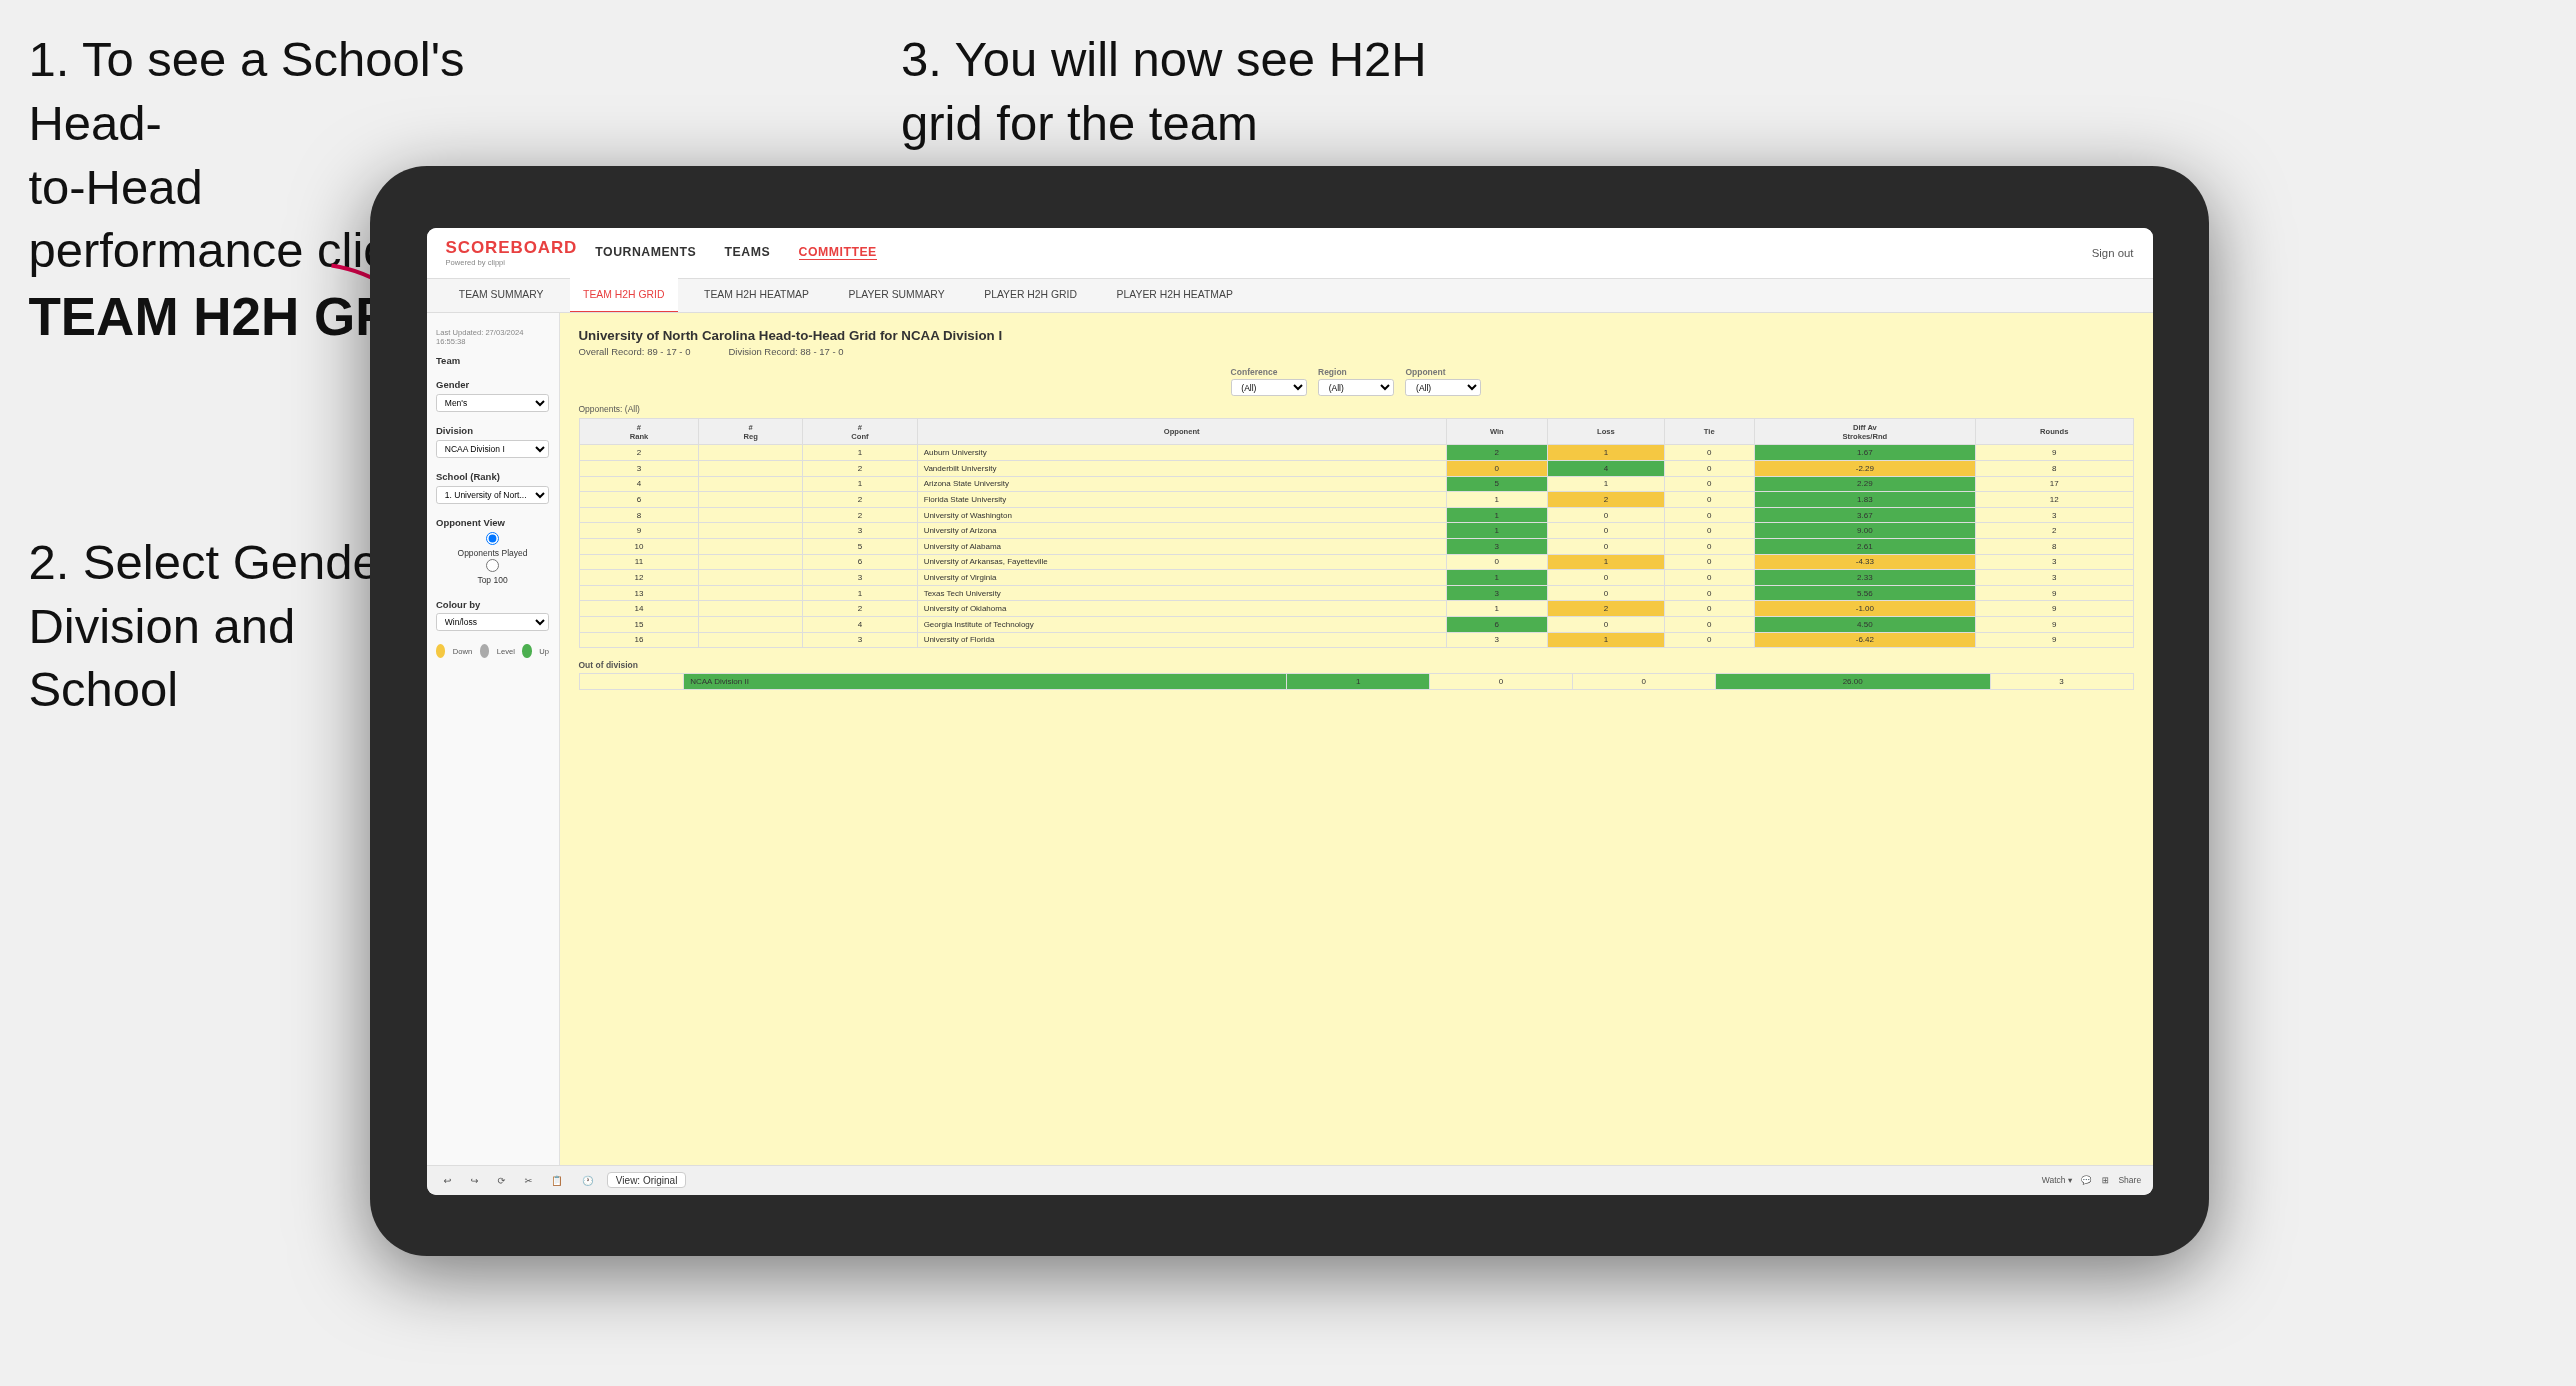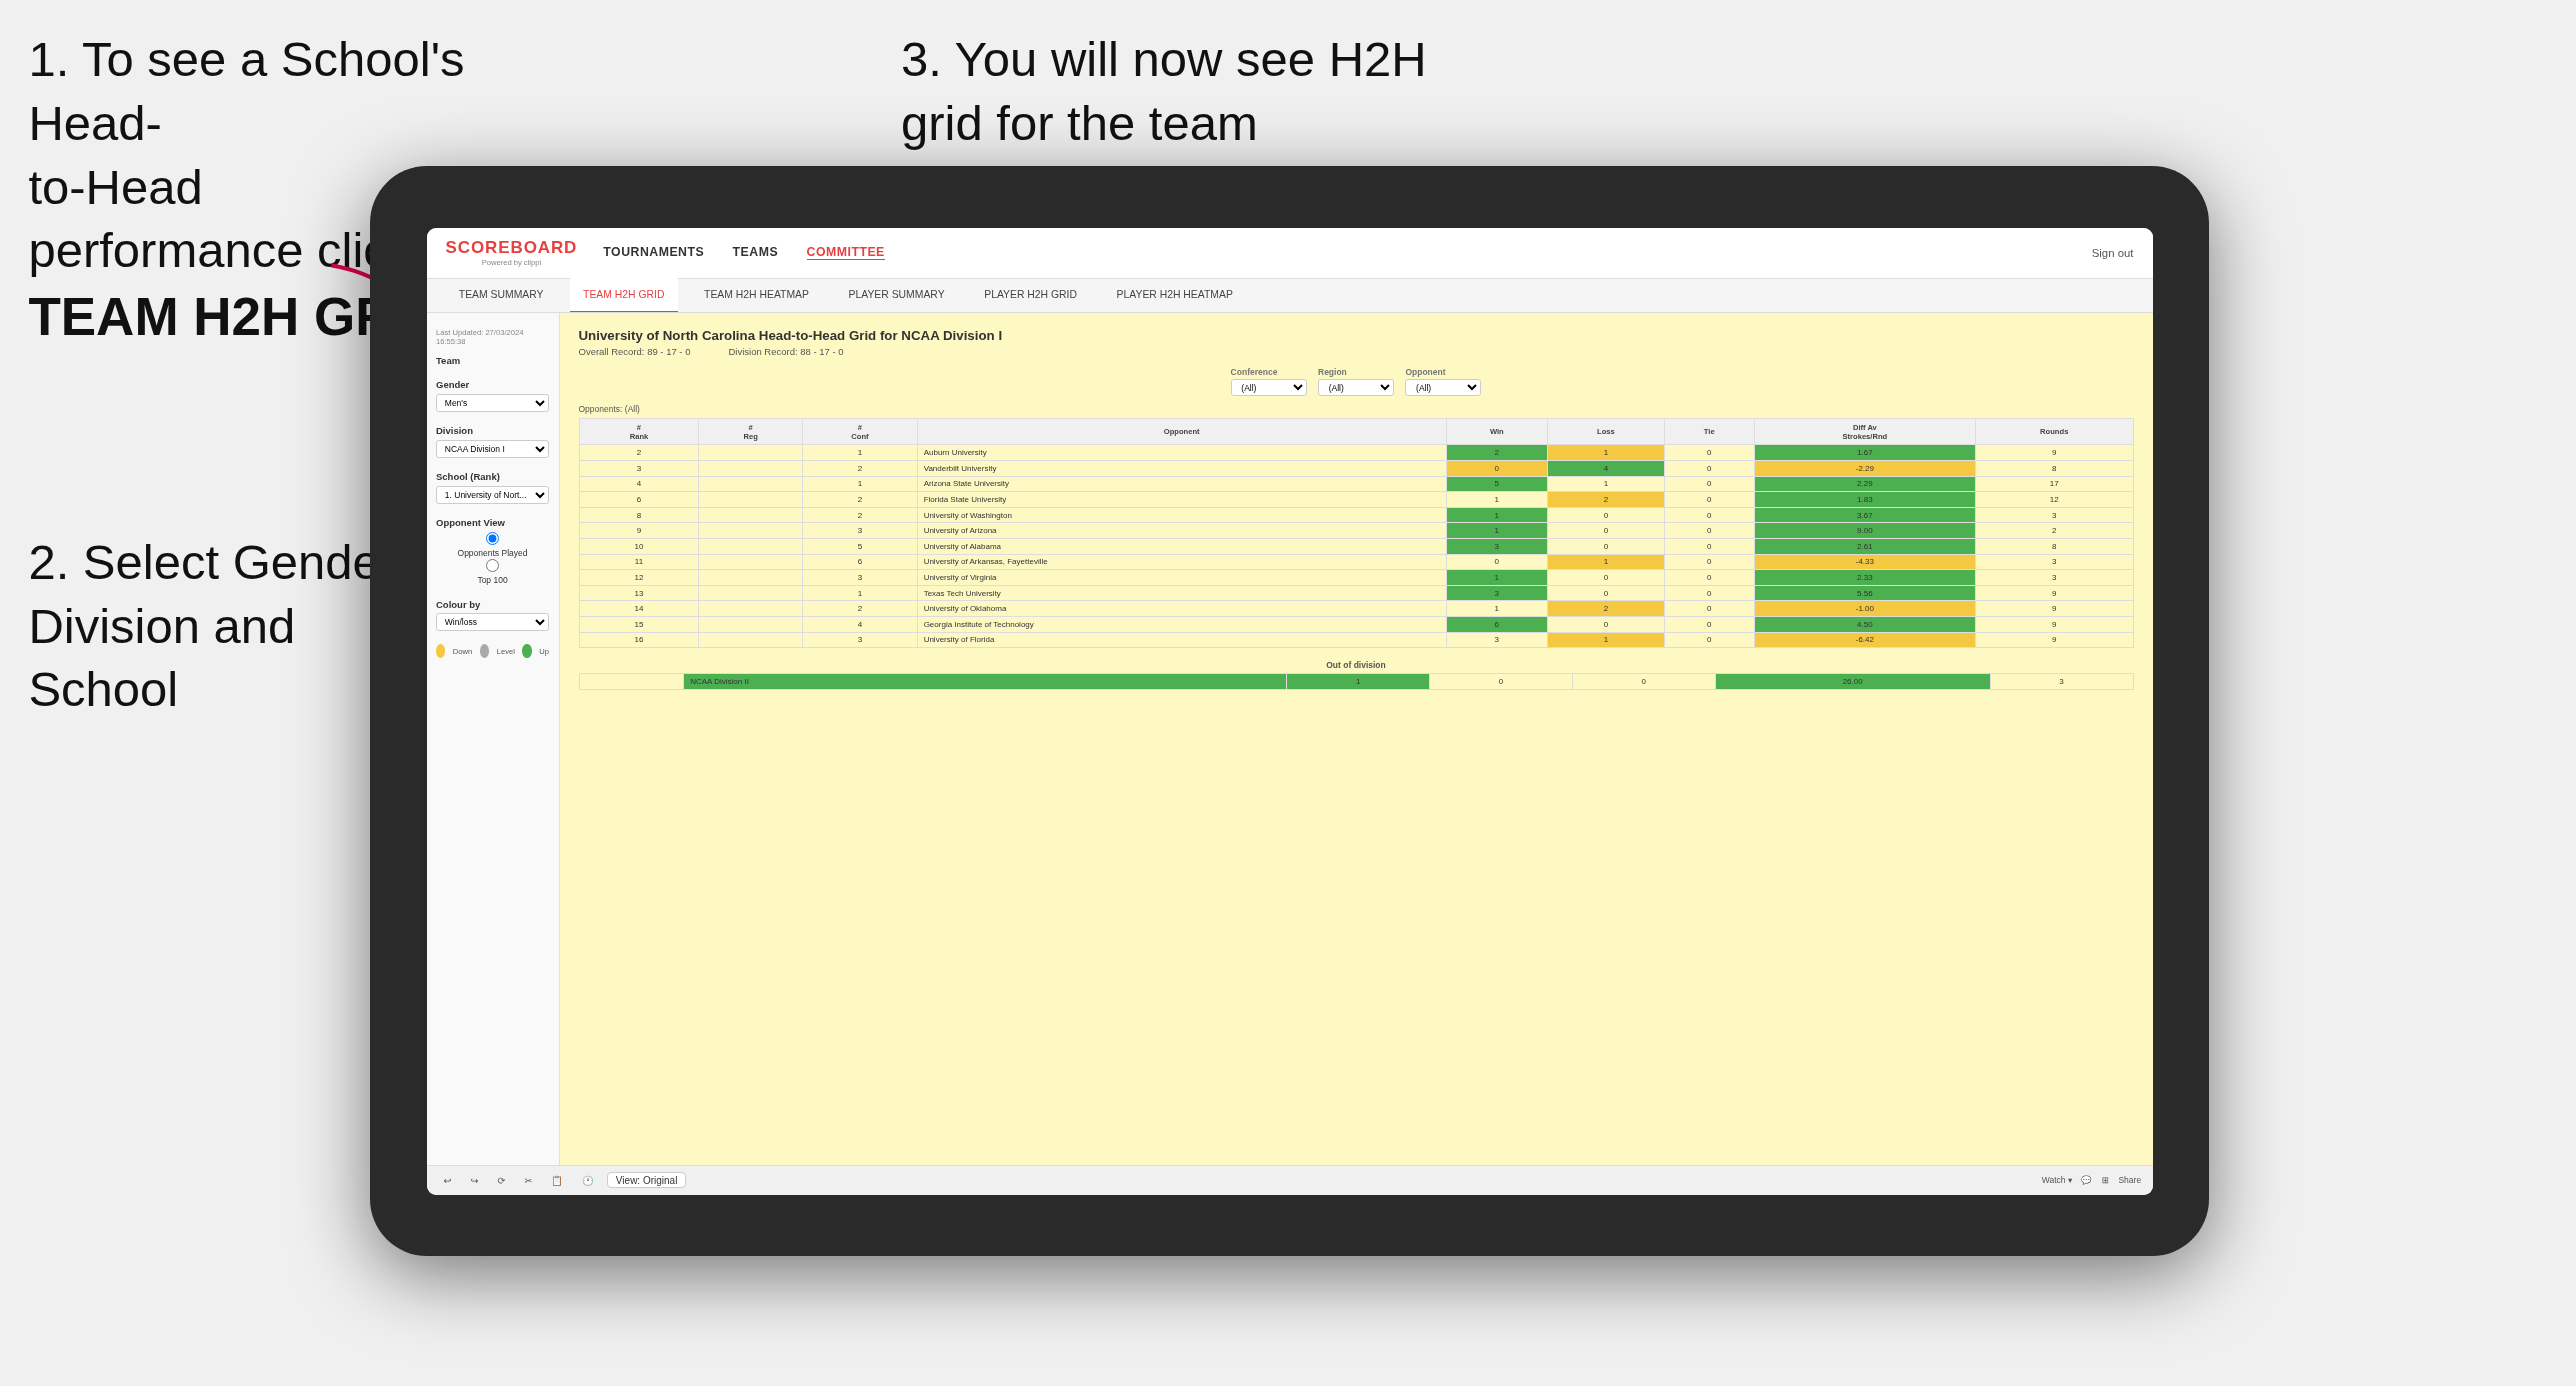--- a/index.html
+++ b/index.html
@@ -98,22 +98,21 @@
       border-bottom: 0.9px solid #ddd;
       display: flex;
       align-items: center;
       padding: 0 19px;
       height: 51px;
       flex-shrink: 0;
     }
     .logo-area {
       display: flex;
       align-items: center;
-      margin-right: 26px;
-      text-align: center;
+      margin-right: 18px;
     }
     .logo-text {
       font-size: 17px;
       font-weight: 900;
       color: #e84040;
       letter-spacing: 0.9px;
     }
     .logo-sub {
       font-size: 7.6px;
       color: #888;
@@ -293,21 +292,20 @@
     .cell-green { background: #4caf50; color: #fff; }
     .cell-yellow { background: #f5c842; }
 
     
     .out-of-division {
       margin-top: 11.4px;
       font-size: 8.5px;
       font-weight: 600;
       color: #555;
       margin-bottom: 3.8px;
-      text-align: center;
     }
 
     
     .bottom-toolbar {
       background: #f0f0f0;
       border-top: 0.9px solid #ddd;
       height: 30px;
       display: flex;
       align-items: center;
       padding: 0 11.4px;

